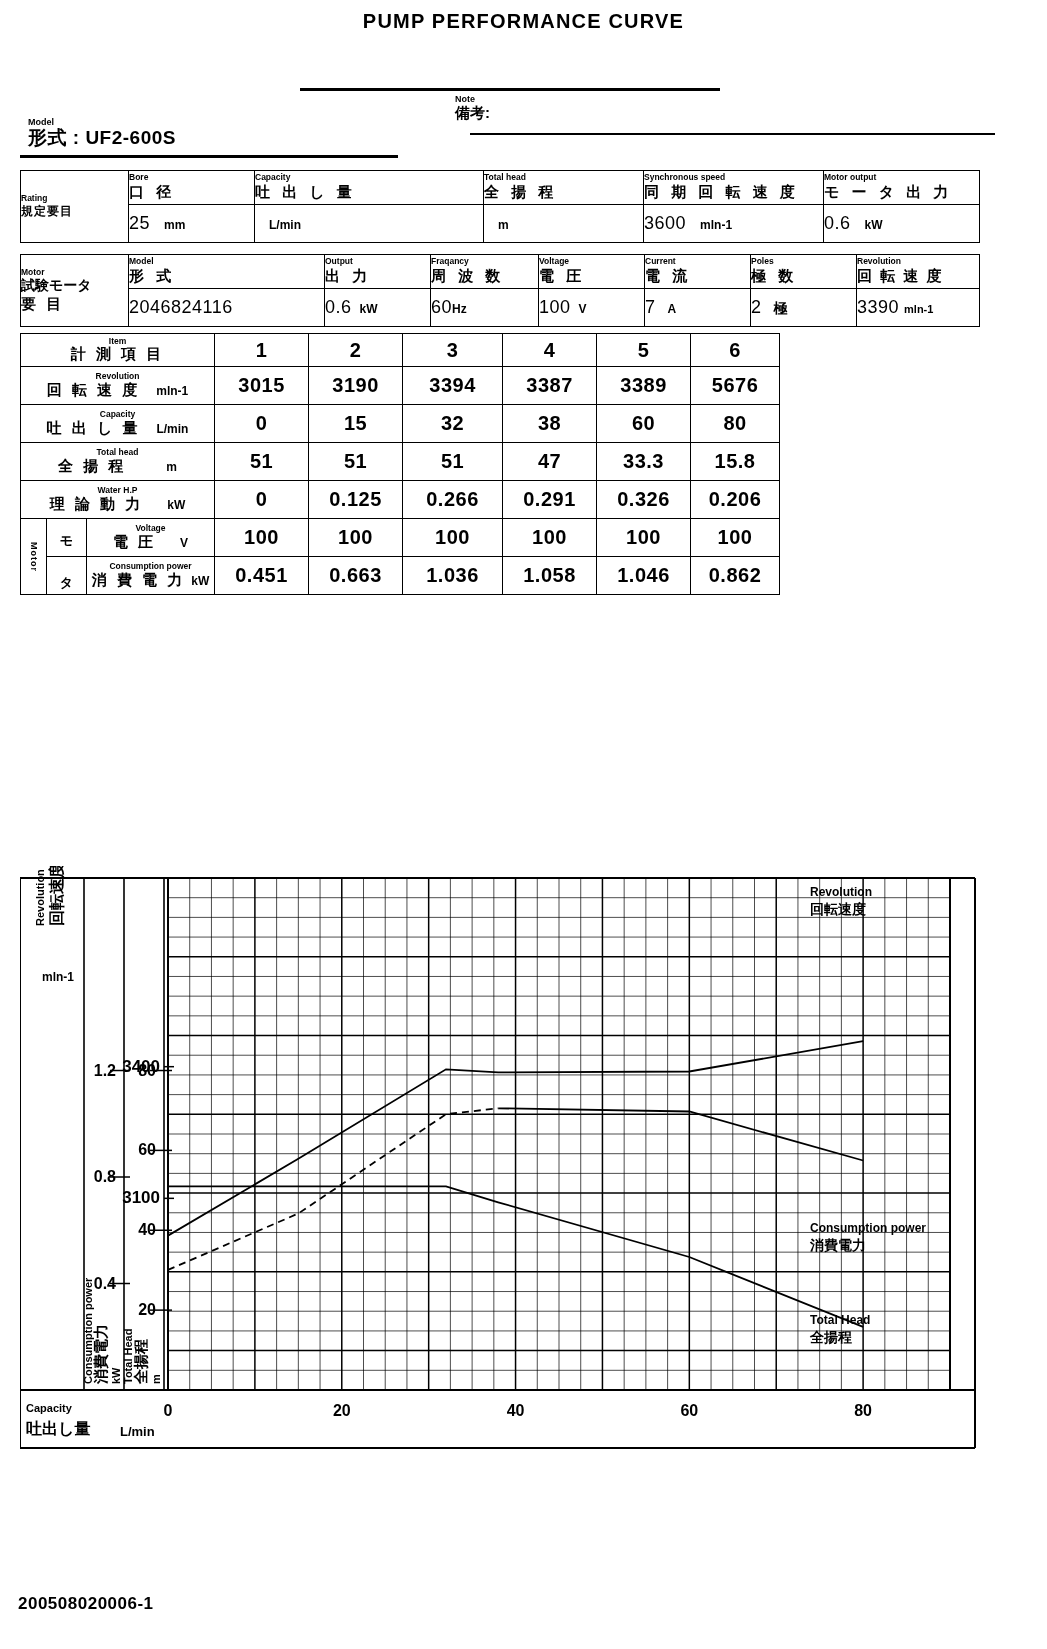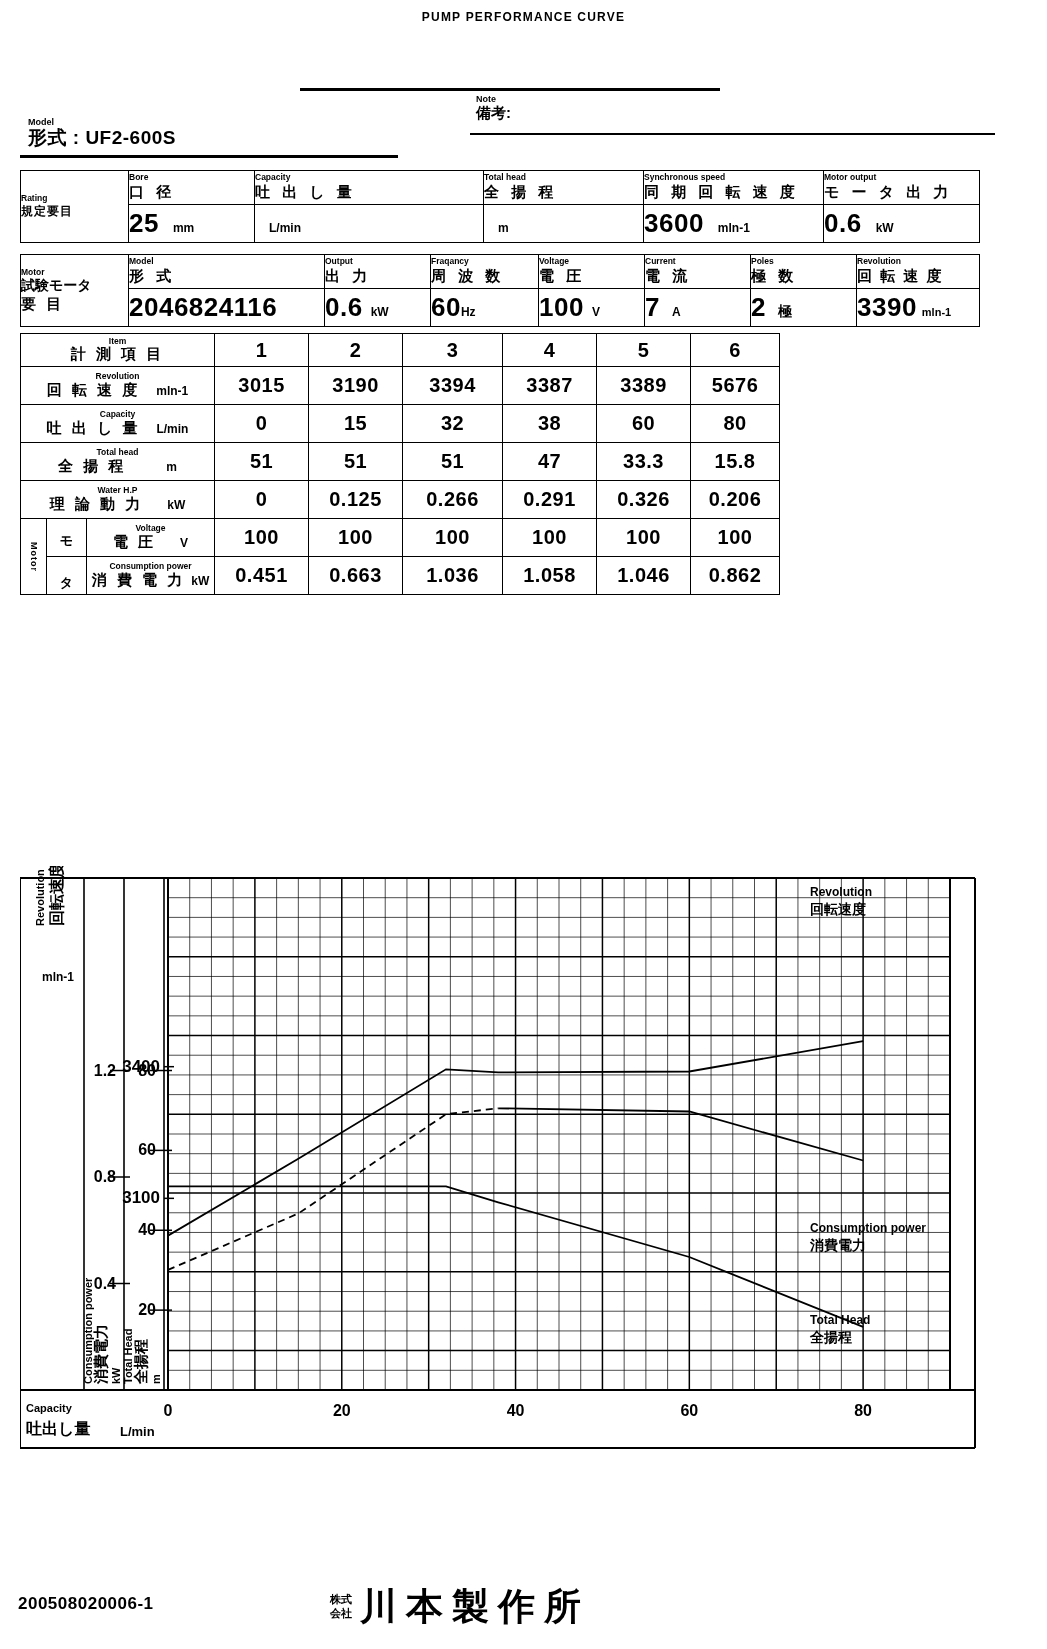--- a/index.html
+++ b/index.html
@@ -5,30 +5,30 @@
   html,body{margin:0;padding:0;background:#fff;}
   body{
     width:1047px;height:1649px;position:relative;
     font-family:"Liberation Sans","DejaVu Sans",sans-serif;
     color:#000;overflow:hidden;
   }
   .pg{position:absolute;inset:0;}
 
   
   .hdr{position:absolute;left:0;top:10px;width:1047px;text-align:center;}
-  .hdr-en{font-size:12px;font-weight:bold;letter-spacing:1.2px;}
+  .hdr-en{font-size:20px;font-weight:bold;letter-spacing:1.2px;}
   .hdr-jp{
     font-size:39px;font-weight:bold;letter-spacing:6px;margin-top:2px;
     line-height:1.05;
   }
   .hdr-rule{
     position:absolute;left:300px;top:88px;width:420px;height:3px;background:#000;
   }
 
-  .note{position:absolute;left:476px;top:95px;}
+  .note{position:absolute;left:455px;top:95px;}
   .note .en{font-size:9px;font-weight:bold;line-height:1;}
   .note .jp{font-size:15px;font-weight:bold;line-height:1.15;}
   .note-rule{position:absolute;left:470px;top:133px;width:525px;height:2px;background:#000;}
 
   .model{position:absolute;left:28px;top:118px;}
   .model .en{font-size:9px;font-weight:bold;line-height:1;}
   .model .jp{font-size:19px;font-weight:bold;line-height:1.2;letter-spacing:.5px;}
   .model-rule{position:absolute;left:20px;top:155px;width:378px;height:3px;background:#000;}
 
   
@@ -39,21 +39,21 @@
   }
   .spec td{
     border:1.5px solid #000;
     text-align:left;vertical-align:middle;
     padding:0;
   }
   .lbl .en{font-size:8.5px;font-weight:bold;line-height:1.1;}
   .lbl .jp{font-size:15px;font-weight:bold;letter-spacing:4px;line-height:1.25;}
   .rowlbl{height:34px;}
   .rowval{height:38px;}
-  .val{font-size:26px;font-weight:bold;letter-spacing:.5px;}
+  .val{font-size:18px;font-weight:normal;letter-spacing:.5px;}
   .unit{font-size:12px;font-weight:bold;margin-left:14px;}
   .valrt{text-align:right;padding-right:14px;}
   .rating .jp{letter-spacing:1px;font-size:12px;}
 
   
   .meas{
     position:absolute;left:20px;top:333px;width:759px;
     table-layout:fixed;
   }
   .meas td{border:1.5px solid #000;padding:0;text-align:center;}
@@ -472,21 +472,14 @@
         <text x="790" y="30" font-size="12" font-weight="bold" font-family="&quot;Liberation Sans&quot;, sans-serif">Revolution</text>
         <text x="790" y="48" font-size="14" font-weight="bold" font-family="&quot;Liberation Sans&quot;, sans-serif">回転速度</text>
         <text x="790" y="366" font-size="12" font-weight="bold" font-family="&quot;Liberation Sans&quot;, sans-serif">Consumption power</text>
         <text x="790" y="384" font-size="14" font-weight="bold" font-family="&quot;Liberation Sans&quot;, sans-serif">消費電力</text>
         <text x="790" y="458" font-size="12" font-weight="bold" font-family="&quot;Liberation Sans&quot;, sans-serif">Total Head</text>
         <text x="790" y="476" font-size="14" font-weight="bold" font-family="&quot;Liberation Sans&quot;, sans-serif">全揚程</text>
       </svg>
   </div>
 
   <div class="foot-sn">200508020006-1</div>
-  <div class="foot-co">
-    <div class="kk">
-      <div>株式</div>
-      <div>会社</div>
-    </div>
-    <div class="nm">川本製作所</div>
-  </div>
 
 </div>
 
 </body></html>

